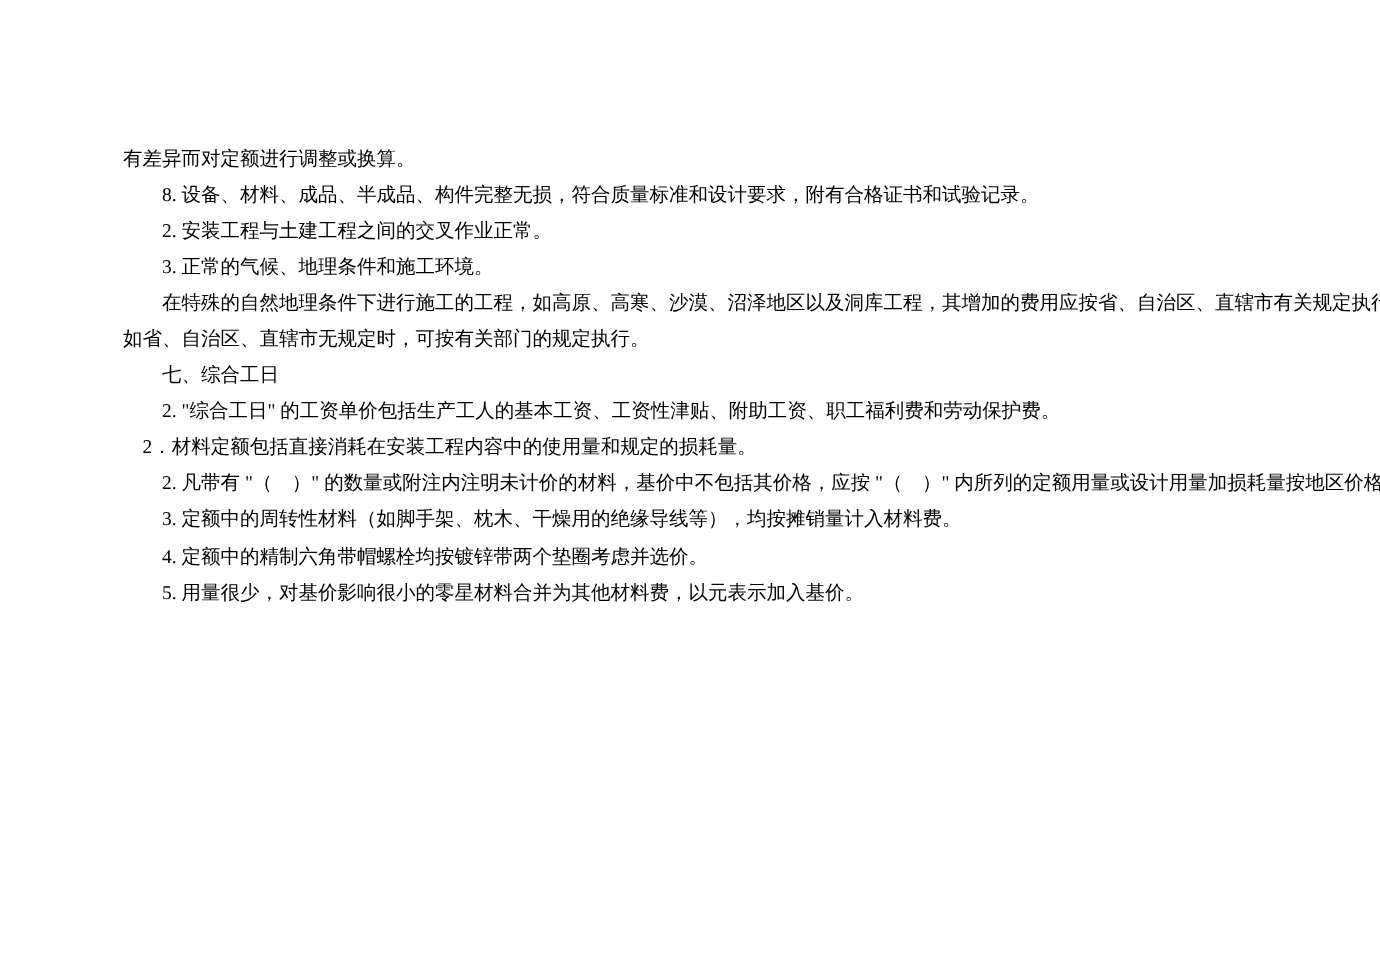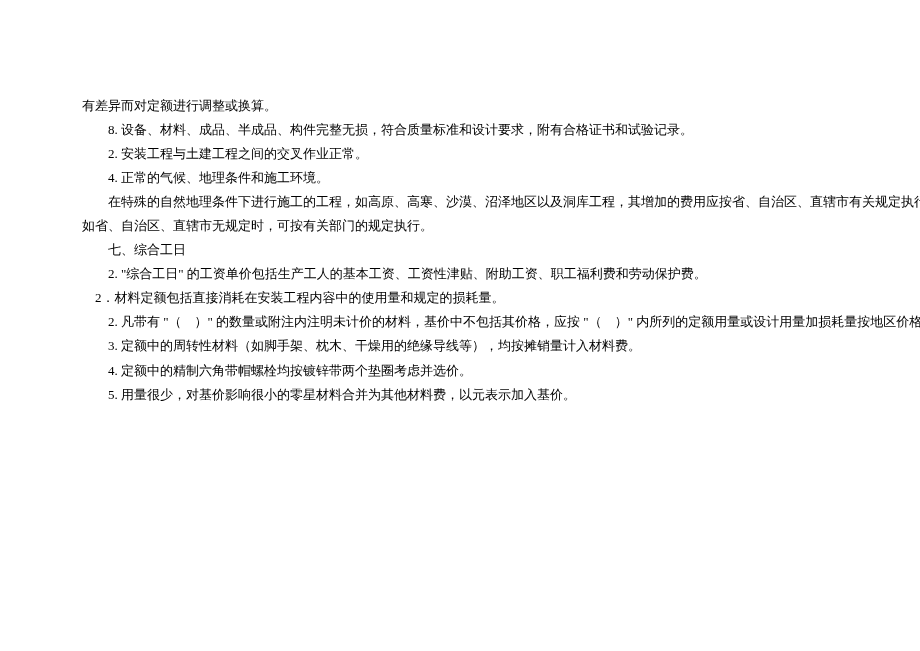--- a/index.html
+++ b/index.html
@@ -22,21 +22,21 @@
       overflow: visible;
     }
   </style>
 </head>
 <body>
 
 <div class="page">
   <div class="line">有差异而对定额进行调整或换算。</div>
   <div class="line">　　8. 设备、材料、成品、半成品、构件完整无损，符合质量标准和设计要求，附有合格证书和试验记录。</div>
   <div class="line">　　2. 安装工程与土建工程之间的交叉作业正常。</div>
-  <div class="line">　　4. 正常的气候、地理条件和施工环境。</div>
+  <div class="line">　　3. 正常的气候、地理条件和施工环境。</div>
   <div class="line">　　在特殊的自然地理条件下进行施工的工程，如高原、高寒、沙漠、沼泽地区以及洞库工程，其增加的费用应按省、自治区、直辖市有关规定执行；</div>
   <div class="line">如省、自治区、直辖市无规定时，可按有关部门的规定执行。</div>
   <div class="line">　　七、综合工日</div>
   <div class="line">　　2. "综合工日" 的工资单价包括生产工人的基本工资、工资性津贴、附助工资、职工福利费和劳动保护费。</div>
   <div class="line">　2．材料定额包括直接消耗在安装工程内容中的使用量和规定的损耗量。</div>
   <div class="line">　　2. 凡带有 "（　）" 的数量或附注内注明未计价的材料，基价中不包括其价格，应按 "（　）" 内所列的定额用量或设计用量加损耗量按地区价格计算。</div>
   <div class="line">　　3. 定额中的周转性材料（如脚手架、枕木、干燥用的绝缘导线等），均按摊销量计入材料费。</div>
   <div class="line">　　4. 定额中的精制六角带帽螺栓均按镀锌带两个垫圈考虑并选价。</div>
   <div class="line">　　5. 用量很少，对基价影响很小的零星材料合并为其他材料费，以元表示加入基价。</div>
 </div>

